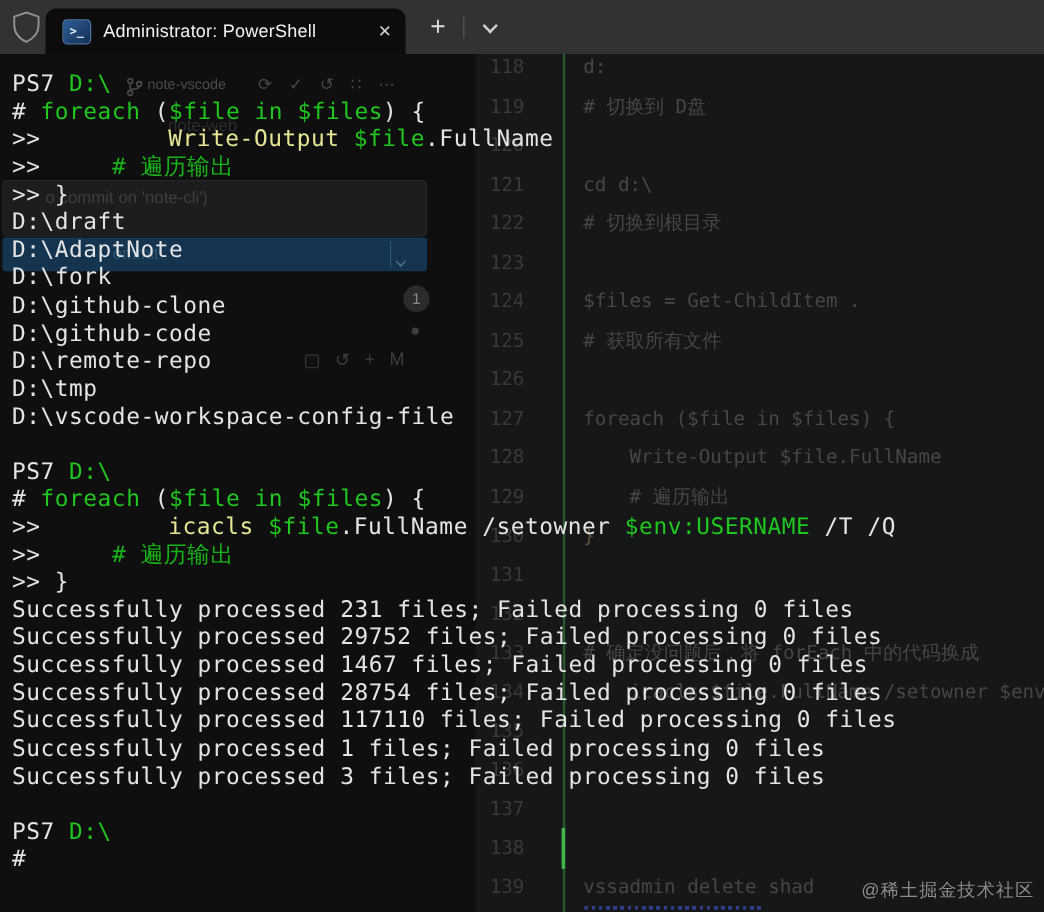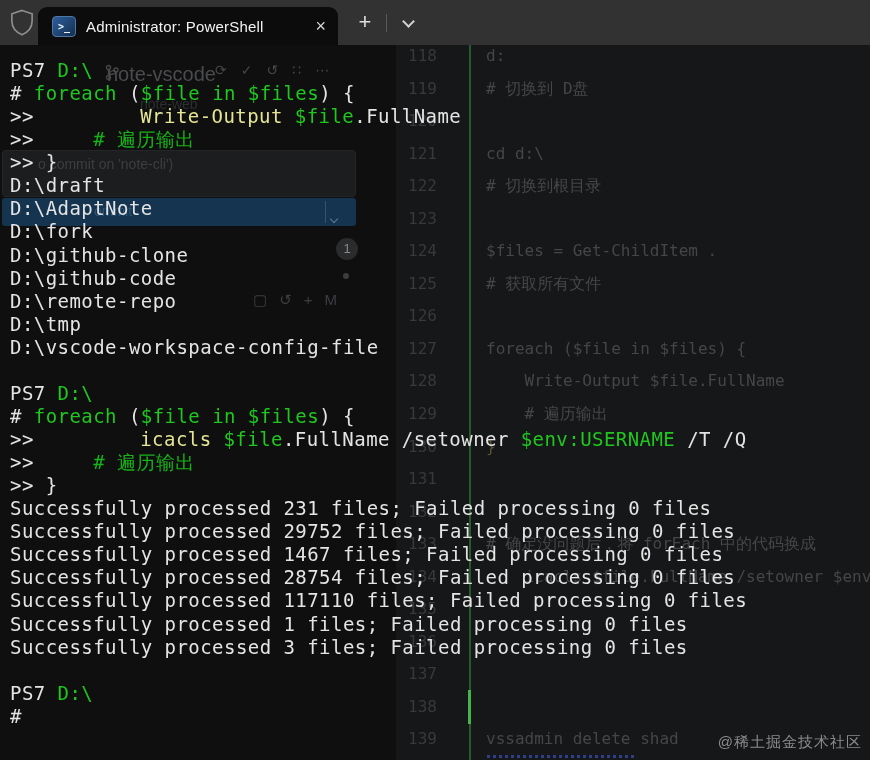--- a/index.html
+++ b/index.html
@@ -34,21 +34,21 @@
   .edrows{position:absolute;left:0;top:-5px;width:689px;}
   .edrow{height:32.55px;line-height:32.55px;position:relative;font-size:16px;white-space:pre;}
   .edrow .num{position:absolute;left:398px;width:39px;text-align:right;color:#38393b;}
   .edrow .code{position:absolute;left:486px;color:#454648;}
   .edrow.accent .code{color:#595338;}
   .squiggle{position:absolute;left:487px;top:710px;width:148px;height:3px;opacity:.65;
             background:repeating-linear-gradient(90deg,#3f54c6 0 3px,transparent 3px 6px);}
   
   .scm{font-family:"Liberation Sans",sans-serif;}
   .scm .abs{position:absolute;}
-  .scmname{left:107px;top:18px;color:#4a4b4d;font-size:20px;}
+  .scmname{left:123px;top:18px;color:#4a4b4d;font-size:12px;}
   .scmname2{left:140px;top:51px;color:#2d2e30;font-size:14px;}
   .scmactions{left:215px;top:17px;display:flex;gap:14px;color:#46474a;font-size:14px;}
   .scminput{left:2px;top:105px;width:354px;height:47px;background:#1c1d1e;
             border:1px solid #252628;border-radius:4px;box-sizing:border-box;}
   .scmplaceholder{left:38px;top:111px;color:#3d3e40;font-size:14px;}
   .commitbar{left:2px;top:153px;width:354px;height:28px;background:#143450;border-radius:3px;}
   .commitlabel{left:94px;top:158px;color:#2e5571;font-size:14px;}
   .commitdivider{left:325px;top:156px;width:1px;height:22px;background:#2b567a;}
   .commitchev{left:331px;top:163px;}
   .badge{left:336px;top:193px;width:22px;height:22px;border-radius:50%;background:#2a2b2d;

